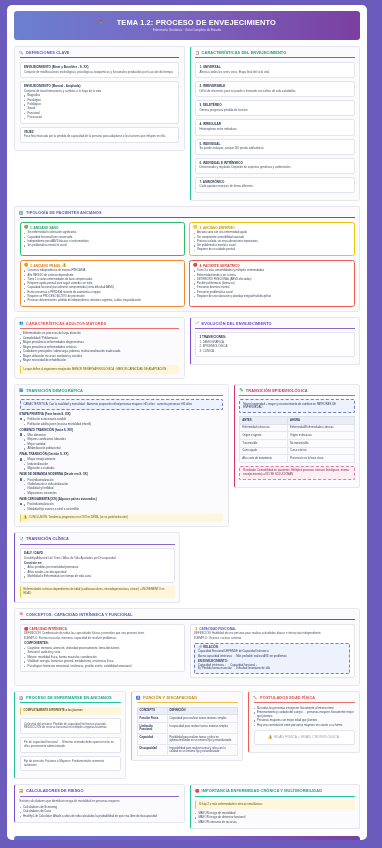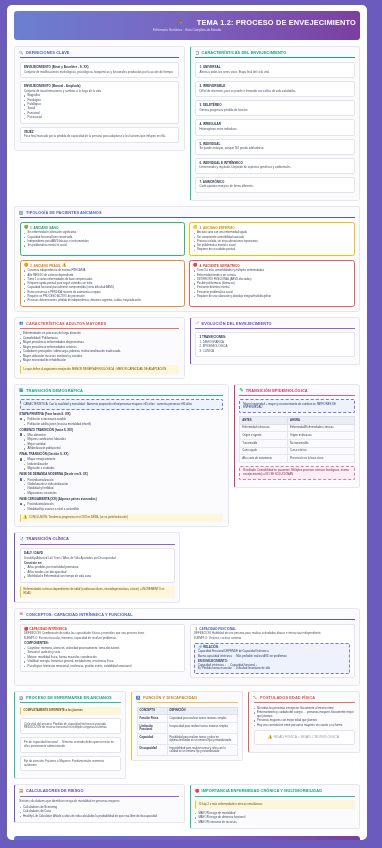--- a/index.html
+++ b/index.html
@@ -24,21 +24,21 @@
   
   .hdr {
     background: linear-gradient(90deg,#6b7fd0 0%,#7a64c0 50%,#7b3fa0 100%);
     border-radius: 3px;
     text-align: center;
     padding: 7px 4px 7px 4px;
     margin-bottom: 6px;
   }
   .hdr-title {
     color: #fff; font-weight: bold; font-size: 7.4px; letter-spacing: .15px;
-    display: flex; align-items: center; justify-content: flex-end; gap: 14px;
+    display: flex; align-items: center; justify-content: center; gap: 14px;
   }
   .hdr-sub { color: #e2dcf5; font-size: 3.1px; margin-top: 2px; }
 
   
   .card {
     background: #fbfbfd;
     border: .5px solid #e6e6ef;
     border-radius: 2.5px;
     padding: 4px 4.5px;
     margin-bottom: 5px;

